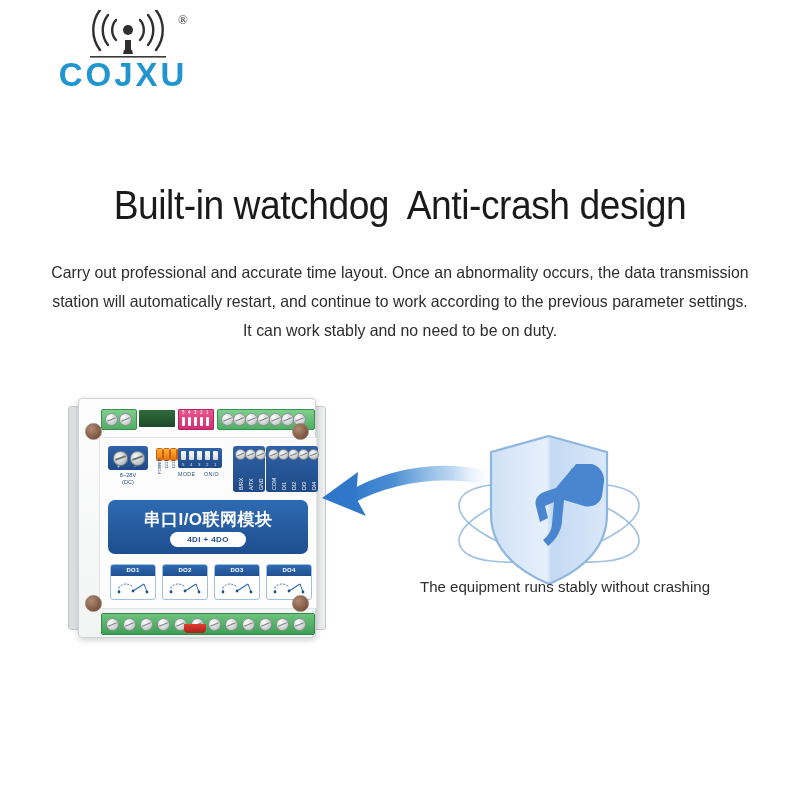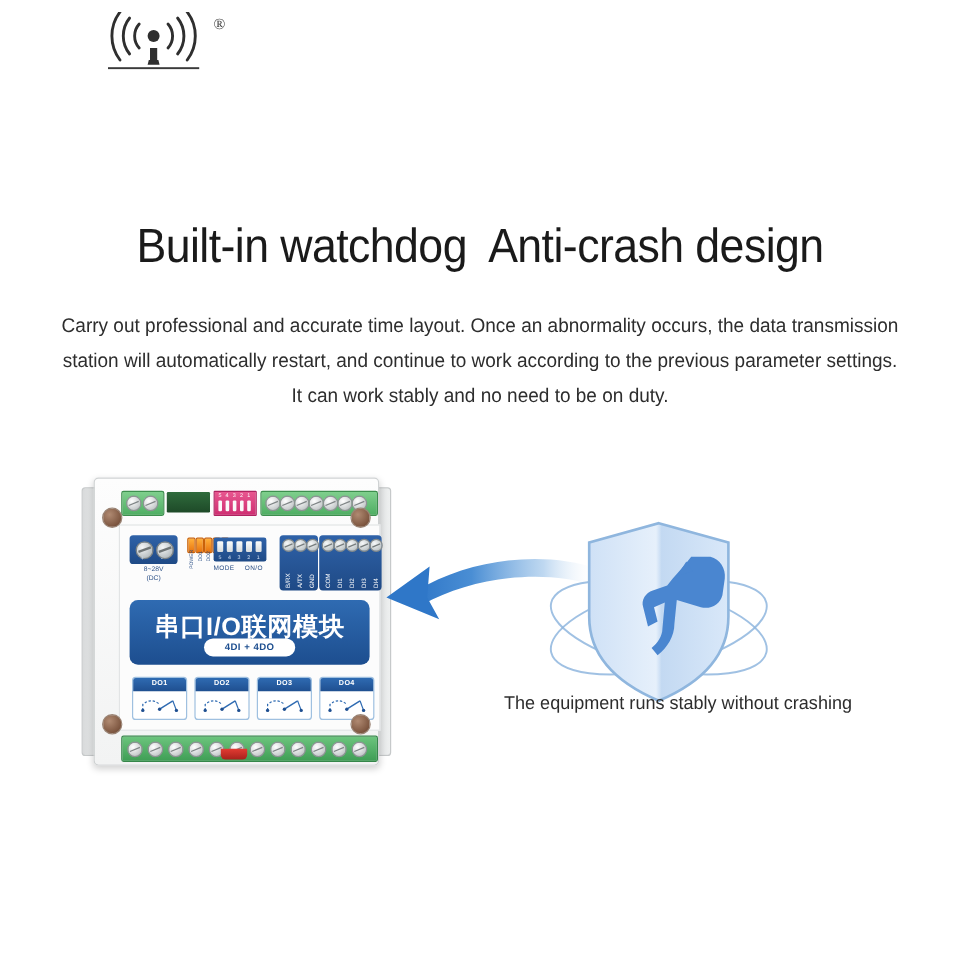--- a/index.html
+++ b/index.html
@@ -107,21 +107,21 @@
   .io-pin::after{content:"";position:absolute;left:.8px;top:3.6px;width:7.4px;
     height:1.2px;background:#767c7d;transform:rotate(-22deg);}
   .io-lbl{position:absolute;font-size:5.2px;color:#ffffff;white-space:nowrap;
     transform-origin:left top;transform:rotate(-90deg);
     font-family:"Liberation Sans",sans-serif;}
 
   
   #banner{position:absolute;left:8px;top:62px;width:200px;height:54px;
     background:linear-gradient(180deg,#2f6bb2,#1d4e8f);border-radius:7px;}
   #banner-title{position:absolute;left:0;top:8px;width:200px;text-align:center;
-    font-size:21px;font-weight:bold;color:#ffffff;letter-spacing:.5px;
+    font-size:17px;font-weight:bold;color:#ffffff;letter-spacing:.5px;
     font-family:"Liberation Sans","DejaVu Sans",sans-serif;}
   #banner-pill{position:absolute;left:62px;top:32px;width:76px;height:15px;
     background:#ffffff;border-radius:8px;}
   #banner-pill span{display:block;text-align:center;line-height:15px;font-size:8px;
     font-weight:bold;color:#1d4e8f;letter-spacing:.4px;}
 
   
   .do-box{position:absolute;top:126px;width:44px;height:34px;background:#ffffff;
     border:1px solid #9fc0e0;border-radius:3px;}
   .do-hd{position:absolute;left:0;top:0;width:44px;height:11px;
@@ -155,20 +155,21 @@
         <path d="M20 40 A33 33 0 0 1 20 0"></path>
         <path d="M76 40 A33 33 0 0 0 76 0"></path>
       </g>
       <circle cx="48" cy="20" r="5" fill="#2f2f2f"></circle>
       <path d="M45 30 h6 v10 h-6 z" fill="#2f2f2f"></path>
       <path d="M44 40 h8 l1 4 h-10 z" fill="#2f2f2f"></path>
       <rect x="10" y="46" width="76" height="1.6" fill="#3a3a3a"></rect>
     </svg>
   </div>
   <div id="logo-reg">®</div>
+  <div id="logo-word">COJXU</div>
 </div>
 
 <div id="headline">Built-in watchdog  Anti-crash design</div>
 
 <div id="body-copy">Carry out professional and accurate time layout. Once an abnormality occurs, the data transmission station will automatically restart, and continue to work according to the previous parameter settings. It can work stably and no need to be on duty.</div>
 
 <div id="device">
   <div class="dev-side" id="dev-side-l"></div>
   <div class="dev-side" id="dev-side-r"></div>
 

